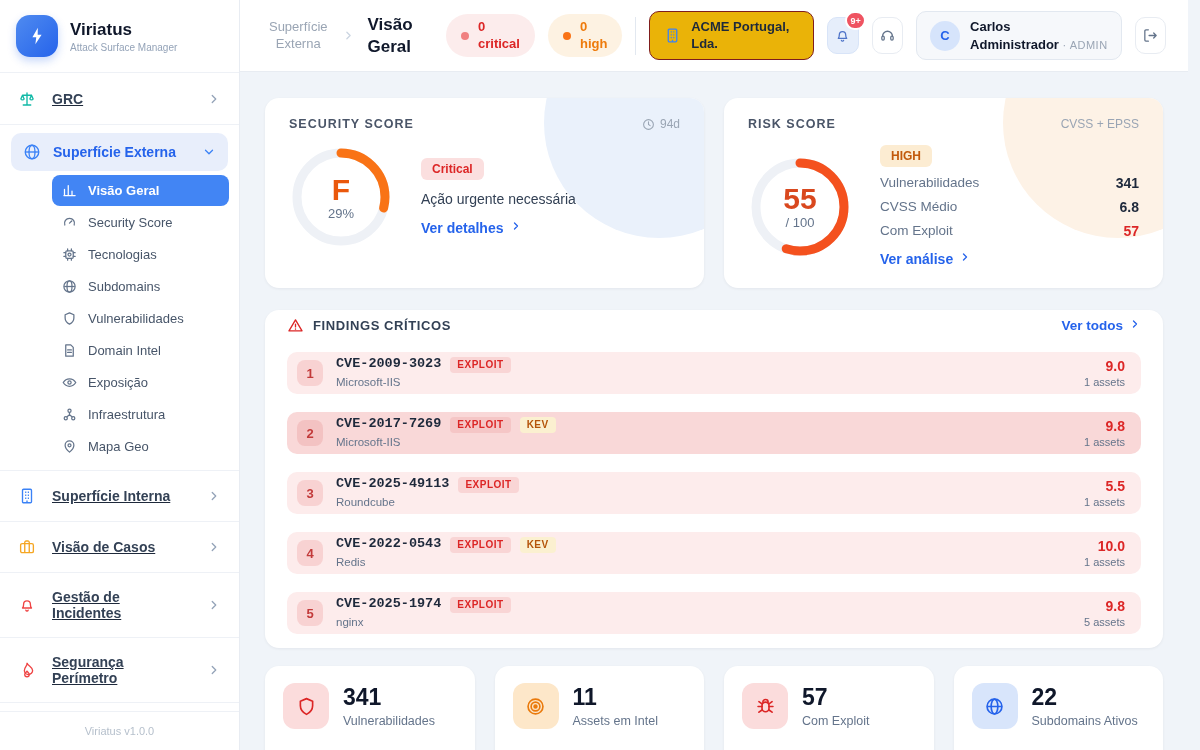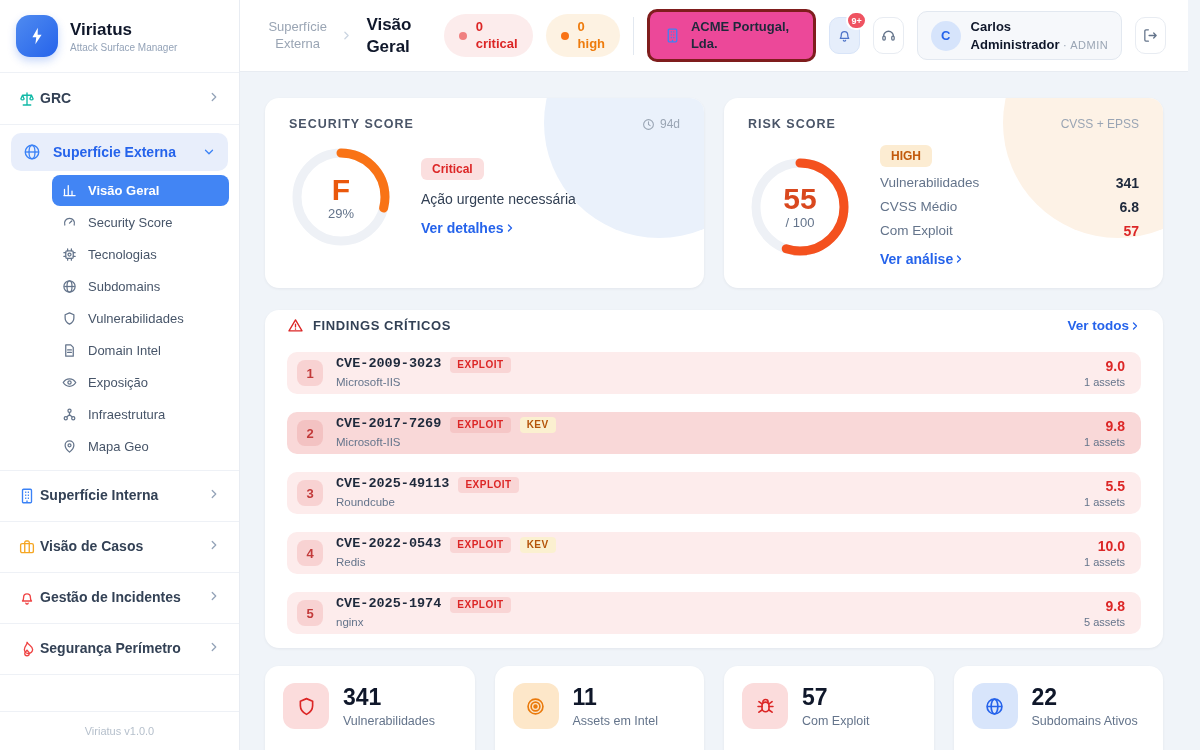--- a/index.html
+++ b/index.html
@@ -11,21 +11,21 @@
   .sidebar { width:240px; min-width:240px; background:#fff; border-right:1px solid #e8ecf2;
     display:flex; flex-direction:column; }
   .brand { display:flex; align-items:center; gap:12px; padding:15px 16px; border-bottom:1px solid #eef1f6; }
   .logo { width:42px; height:42px; border-radius:14px; background:linear-gradient(135deg,#4f8bf0,#2563eb);
     display:flex; align-items:center; justify-content:center; flex-shrink:0;
     box-shadow:0 4px 8px rgba(37,99,235,.25); }
   .brand-name { font-size:17px; font-weight:700; color:#0f172a; }
   .brand-tag { font-size:10px; color:#94a3b8; margin-top:2px; }
   .nav { flex:1; overflow:hidden; padding-top:4px; }
   .nav-divider { height:1px; background:#eef1f6; margin:3px 0; }
-  .sec-row { display:flex; gap:4px; padding:13px 18px; cursor:pointer; }
+  .sec-row { display:flex; align-items:center; gap:16px; padding:13px 18px; cursor:pointer;text-decoration:underline; }
   .sec-row .lbl { font-size:14px; font-weight:700; color:#334155; }
   .sec-row .chev { margin-left:auto; color:#94a3b8; display:flex; }
   .ext-head { margin:8px 11px 4px 11px; padding:10px 12px; background:#e8eefb; border-radius:10px;
     display:flex; align-items:center; gap:12px; cursor:pointer; }
   .ext-head .lbl { font-size:14px; font-weight:700; color:#2563eb; }
   .ext-head .chev { margin-left:auto; color:#3b82f6; display:flex; }
   .sub-list { margin:2px 10px 8px 52px; }
   .sub-item { display:flex; align-items:center; gap:11px; padding:8px 10px; border-radius:8px;
     font-size:13px; color:#475569; cursor:pointer; margin-bottom:1px; }
   .sub-item .ico { display:flex; color:#64748b; }
@@ -42,21 +42,21 @@
     display:flex; align-items:center; padding:0 22px 0 28px; gap:13px; }
   .crumb-parent { font-size:13px; color:#9aa5b4; width:72px; text-align:center; line-height:1.3; }
   .crumb-chev { color:#cbd5e1; display:flex; }
   .crumb-current { font-size:17px; font-weight:700; color:#0f172a; width:78px; line-height:1.25; }
   .sev-pill { display:flex; align-items:center; gap:9px; border-radius:999px; padding:5px 15px; }
   .sev-pill .dot { width:8px; height:8px; border-radius:50%; }
   .sev-pill .txt { display:flex; flex-direction:column; line-height:1.25; font-weight:700; font-size:13px; }
   .sev-critical { background:#fcecec; color:#dc2626; } .sev-critical .dot { background:#f08080; }
   .sev-high { background:#fdf2e2; color:#ee7b0c; } .sev-high .dot { background:#f97316; }
   .vdiv { width:1px; height:38px; background:#e2e8f0; }
-  .org-box { display:flex; align-items:center; gap:10px; background:#ec4899; border:3px solid #7f1d1d;
+  .org-box { display:flex; align-items:center; gap:10px; background:#eab308; border:1px solid #7f1d1d;
     border-radius:10px; padding:7px 14px; cursor:pointer; }
   .org-name { font-size:13px; font-weight:700; color:#1e293b; line-height:1.3; width:108px; }
   .icon-btn { width:37px; height:37px; border-radius:10px; border:1px solid #e8ecf2; background:#fff;
     display:flex; align-items:center; justify-content:center; color:#64748b; cursor:pointer; position:relative; }
   .icon-btn.bell { background:#e6eefb; border-color:#d8e4f8; color:#4e73c8; }
   .notif-badge { position:absolute; top:-7px; right:-8px; min-width:19px; height:19px; padding:0 3px;
     background:#ef5361; color:#fff; font-size:9px; font-weight:700; border-radius:999px;
     border:2px solid #fff; display:flex; align-items:center; justify-content:center; }
   .user-box { display:flex; align-items:center; gap:10px; background:#f6f8fb; border:1px solid #e2e8f0;
     border-radius:10px; padding:6px 13px; cursor:pointer; }
@@ -82,21 +82,21 @@
   .gauge-center { position:absolute; inset:0; display:flex; flex-direction:column;
     align-items:center; justify-content:center; line-height:1.1; }
   .grade { font-size:30px; font-weight:800; color:#ea580c; }
   .pct { font-size:13px; color:#64748b; margin-top:1px; }
   .score-num { font-size:30px; font-weight:800; color:#d9481e; }
   .badge { display:inline-block; font-size:12px; font-weight:700; border-radius:6px; padding:4px 11px; }
   .badge-critical { background:#fbdfdf; color:#dc2626; }
   .badge-high { background:#fcecd2; color:#c2590b; }
   .score-msg { font-size:14px; color:#334155; margin:11px 0 12px; }
   .link { font-size:14px; font-weight:700; color:#2563eb; cursor:pointer; display:inline-flex;
-    align-items:center; }
+    align-items:flex-start; gap:6px; }
   .risk-metrics { flex:1; }
   .metric-row { display:flex; justify-content:space-between; margin-top:8px; }
   .metric-label { font-size:13.5px; color:#64748b; }
   .metric-value { font-size:14px; font-weight:700; color:#1e293b; }
   .metric-value.red { color:#dc2626; }
   .risk-link { margin-top:11px; }
 
   .findings-card { padding:7px 22px 14px; margin-bottom:18px; }
   .find-head { display:flex; align-items:center; gap:9px; }
   .find-title { font-size:13px; font-weight:700; color:#334155; letter-spacing:.6px; }

